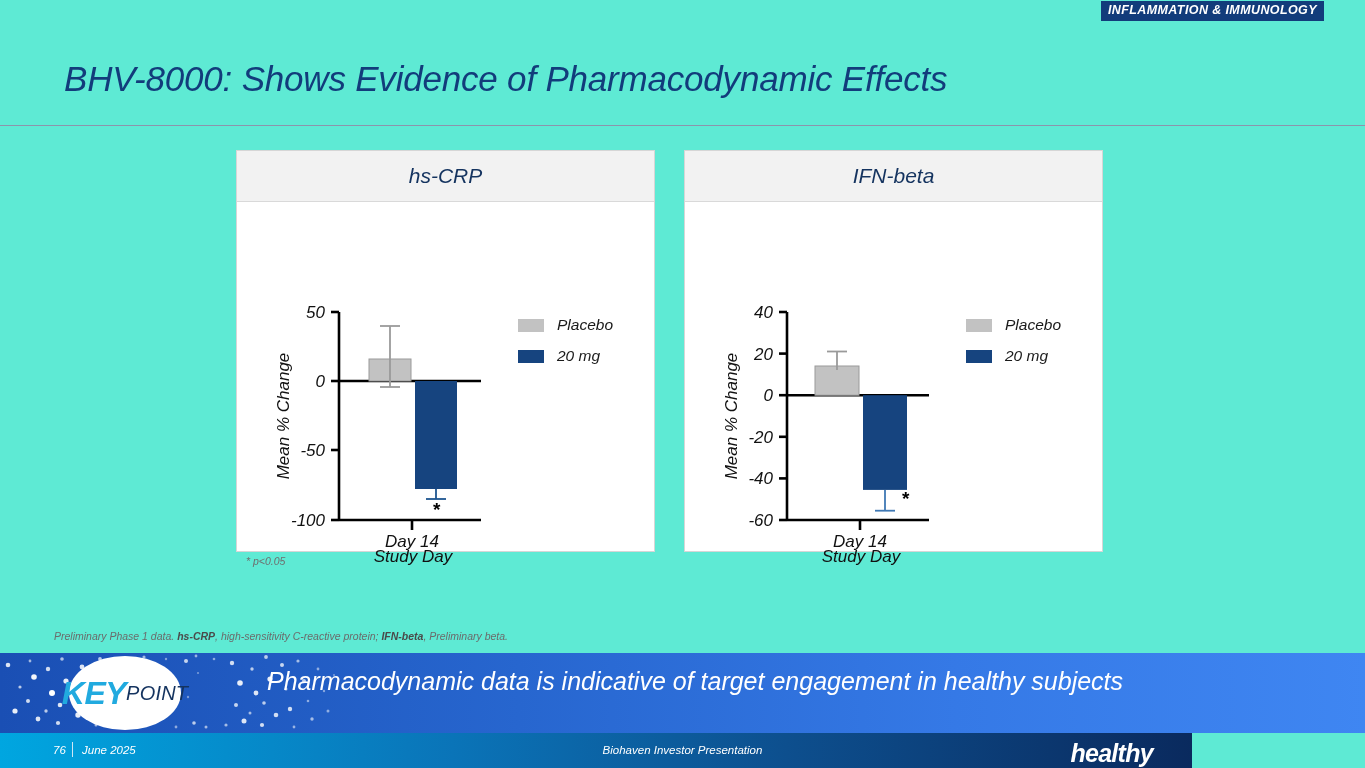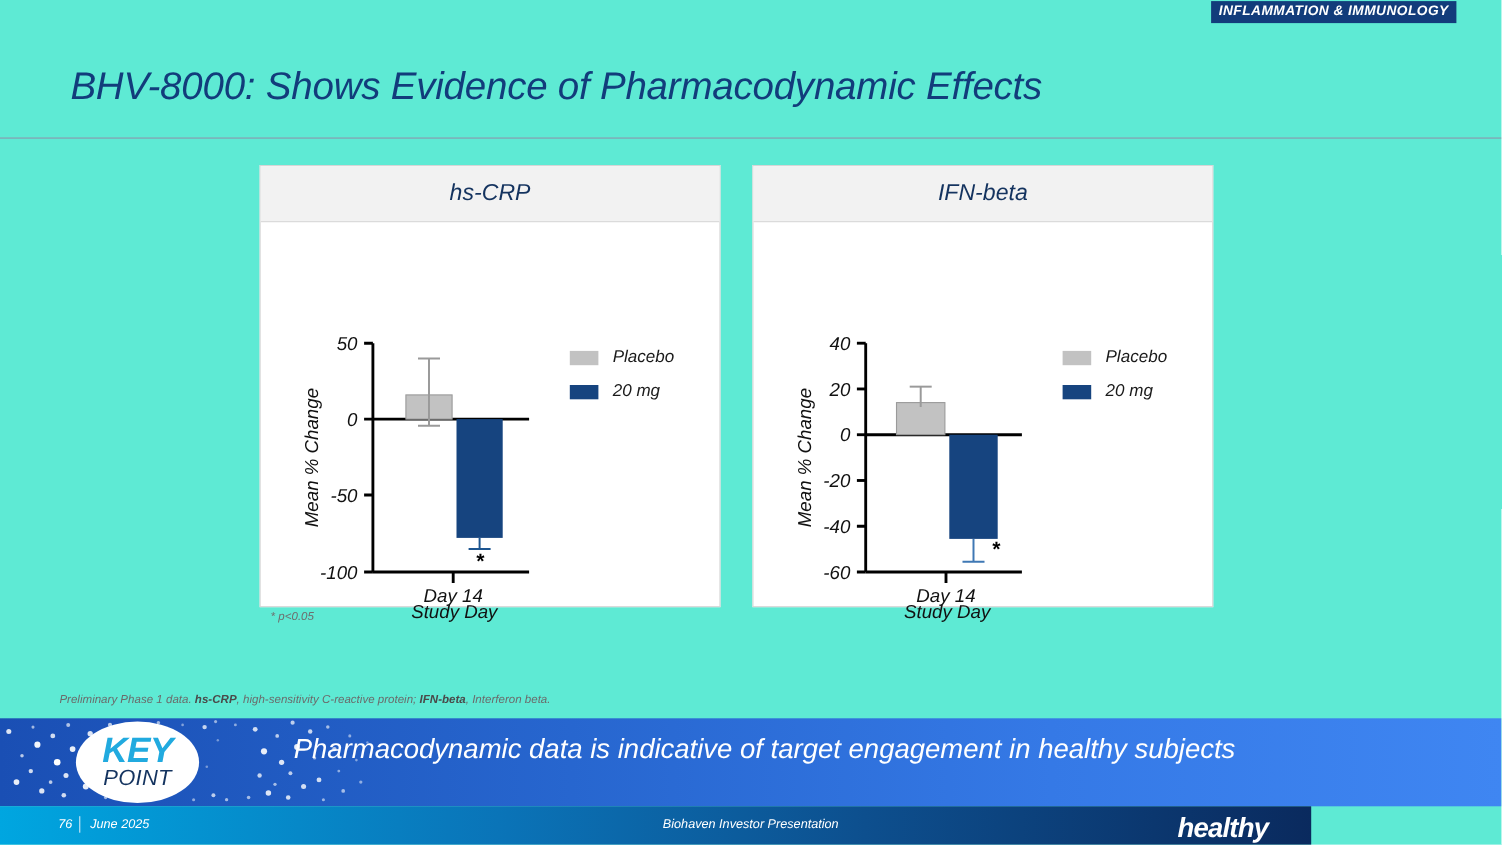--- a/index.html
+++ b/index.html
@@ -127,21 +127,21 @@
     overflow: hidden;
   }
   .kp-dots { position: absolute; left: 0; top: 0; width: 340px; height: 80px; }
   .kp-badge {
     position: absolute;
     left: 69px; top: 3px;
     width: 112px; height: 74px;
     background: #ffffff;
     border-radius: 50%;
     display: flex;
-    flex-direction: column;
+    flex-direction: row;
     align-items: center;
     justify-content: center;
   }
   .kp-key {
     font-size: 32px;
     font-weight: bold;
     color: #21AADF;
     line-height: 0.96;
     letter-spacing: -0.5px;
   }
@@ -329,21 +329,21 @@
         <div class="legend-row">
           <span class="legend-swatch" style="background:#16447F;"></span>
           <span>20 mg</span>
         </div>
       </div>
     </div>
   </div>
 
   <div class="pval-note">* p&lt;0.05</div>
 
-  <div class="source-note"><span>Preliminary Phase 1 data. </span><b>hs-CRP</b><span>, high-sensitivity C-reactive protein; </span><b>IFN-beta</b><span>, Interferon beta.</span></div>
+  <div class="source-note"><span>Preliminary Phase 1 data. </span><b>hs-CRP</b><span>, high-sensitivity C-reactive protein; </span><b>IFN-beta</b><span>, Preliminary beta.</span></div>
 
   <div class="keypoint-banner">
     <svg class="kp-dots" width="340" height="80" xmlns="http://www.w3.org/2000/svg">
       <g fill="#ffffff">
         <circle cx="8" cy="12" r="2.3" opacity=".85"></circle>
           <circle cx="20" cy="34" r="1.6" opacity=".7"></circle>
         <circle cx="15" cy="58" r="2.6" opacity=".9"></circle>
           <circle cx="30" cy="8" r="1.4" opacity=".6"></circle>
         <circle cx="34" cy="24" r="2.8" opacity=".95"></circle>
           <circle cx="28" cy="48" r="2.0" opacity=".8"></circle>

